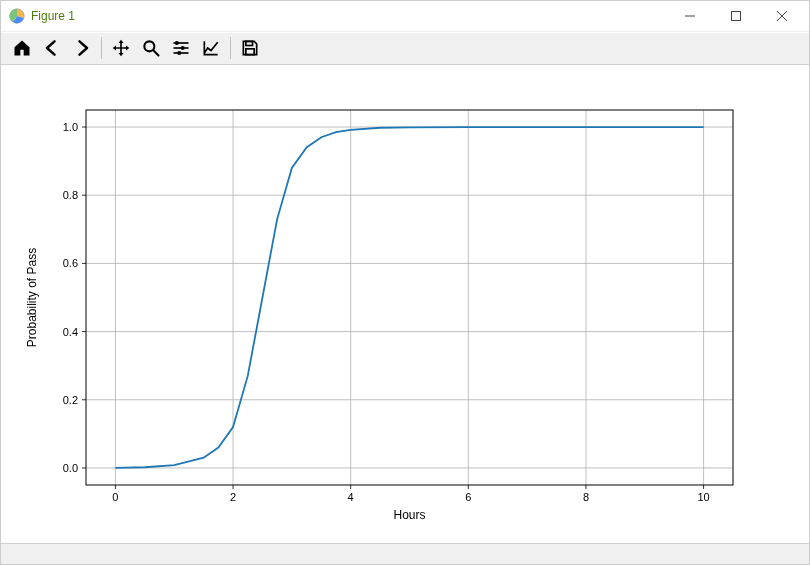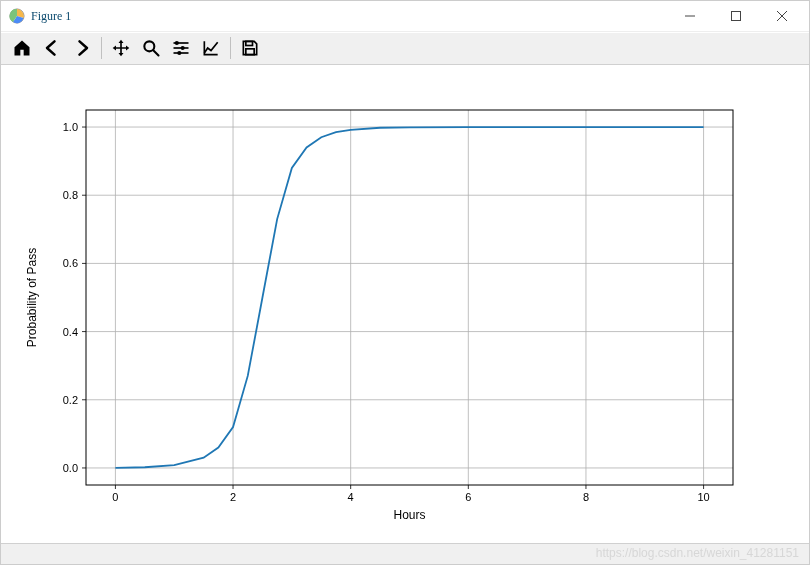--- a/index.html
+++ b/index.html
@@ -30,22 +30,21 @@
     align-items: center;
     padding: 0 4px 0 8px;
     border-bottom: 1px solid #eeeeee;
   }
   .titlebar .app-icon {
     width: 16px; height: 16px;
     margin-right: 6px;
   }
   .titlebar .title {
     flex: 0 0 auto;
-    color: #0c4a6e;
-    font-family: Liberation Serif, serif;
+    color: #4d7c0f;
   }
   .titlebar .spacer { flex: 1 1 auto; }
   .titlebar .win-btn {
     width: 46px; height: 30px;
     display: flex; align-items: center; justify-content: center;
     color: #444;
   }
 
   
   .toolbar {
@@ -227,14 +226,13 @@
         <line x1="81" y1="62.04545454545456" x2="85" y2="62.04545454545456" stroke="#000" stroke-width="0.8"></line>
         <text x="77" y="66.04545454545456" text-anchor="end" class="tick-label">1.0</text>
         <text x="408.5" y="454" text-anchor="middle" class="axis-label">Hours</text>
         <text x="0" y="0" text-anchor="middle" class="axis-label" transform="translate(35,232.5) rotate(-90)">Probability of Pass</text>
         <path d="M114.4090909090909 402.95454545454544 L143.8181818181818 402.27272727272725 L173.22727272727272 400.22727272727275 L202.63636363636363 392.72727272727275 L217.3409090909091 382.5 L232.04545454545453 362.04545454545456 L246.75 310.90909090909093 L261.45454545454544 232.5 L276.1590909090909 154.09090909090907 L290.8636363636364 102.95454545454544 L305.5681818181818 82.50000000000006 L320.27272727272725 72.27272727272731 L334.97727272727275 67.15909090909093 L349.6818181818182 64.77272727272725 L379.09090909090907 62.72727272727275 L408.5 62.38636363636368 L467.3181818181818 62.04545454545456 L584.9545454545455 62.04545454545456 L702.5909090909091 62.04545454545456 " class="curve" stroke="#1f77b4"></path>
       </svg>
   </div>
 
   <div class="statusbar"></div>
 
-  <div class="watermark">https://blog.csdn.net/weixin_41281151</div>
 </div>
 
 </body></html>

